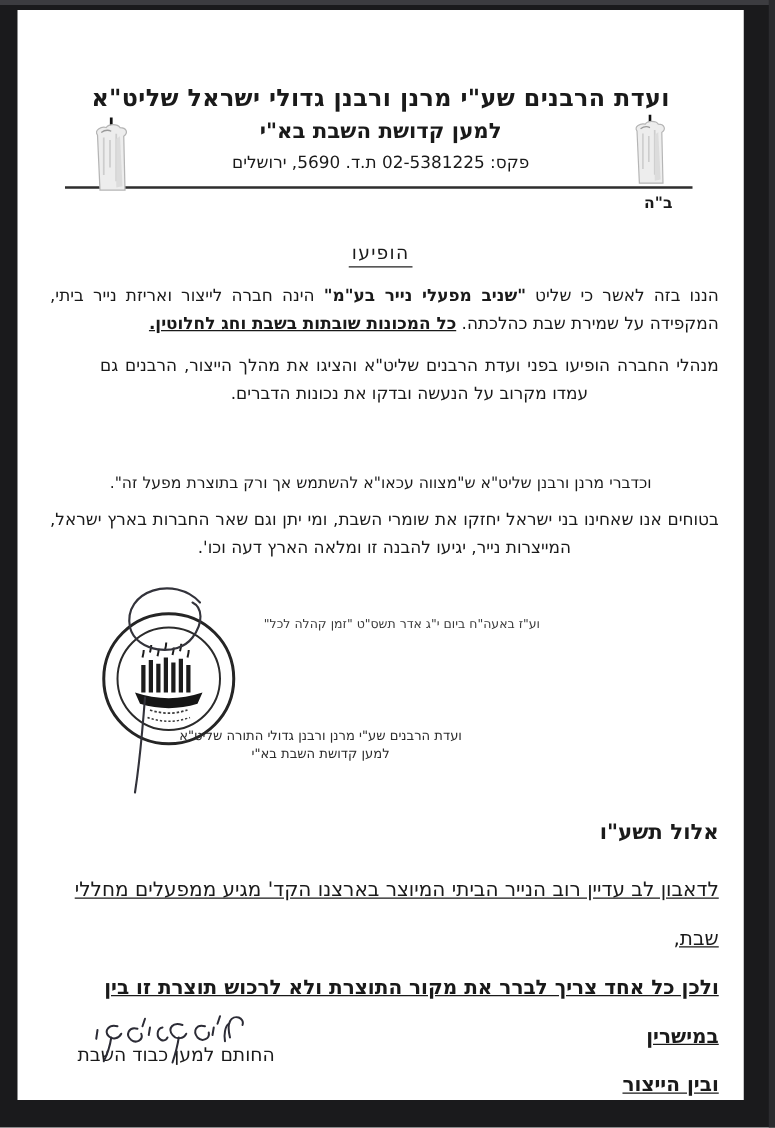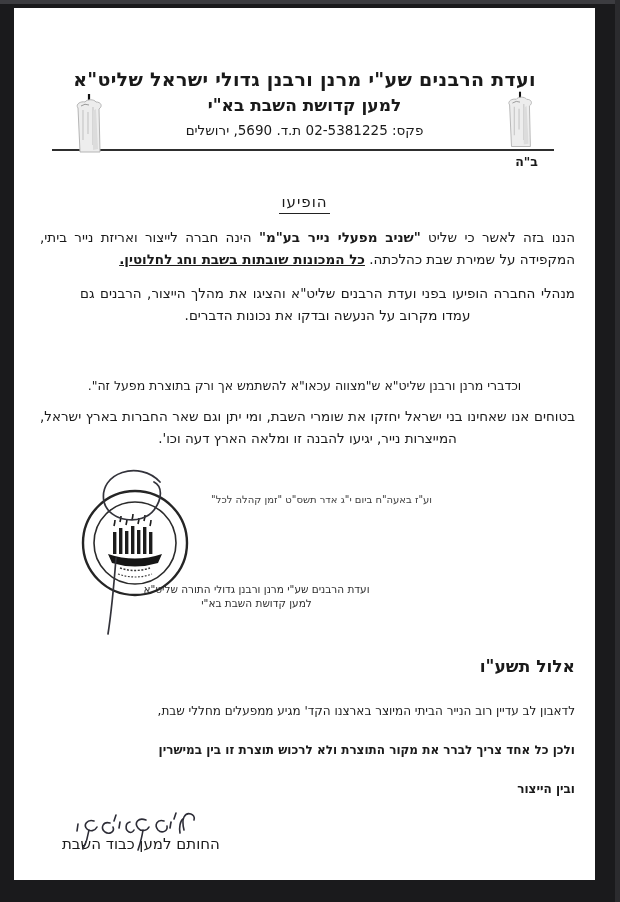--- a/index.html
+++ b/index.html
@@ -34,21 +34,21 @@
   .p2{top:275px;right:20px;left:26px;text-align-last:center;margin-left:40px;}
   .p3{top:327px;right:18px;left:16px;font-size:14px;line-height:18.5px;}
   .p3b{top:370px;right:20px;left:20px;font-size:12.5px;text-align:center;}
   .p4{top:398px;right:20px;left:26px;text-align-last:center;}
   .seg-b{font-weight:bold;}
   .seg-u{text-decoration:underline;}
   .stamp-svg{left:54px;top:458px;}
   .date-note{left:170px;width:248px;top:486px;font-size:10px;color:#3a3a3a;text-align:right;}
   .caption{left:105px;width:275px;top:575px;font-size:10.5px;line-height:13.5px;text-align:center;color:#2c2c2c;}
   .f-date{top:648px;right:20px;font-size:17px;font-weight:bold;}
-  .f-para{top:684px;right:20px;left:20px;font-size:12px;line-height:39px;text-align:right;}
+  .f-para{top:684px;right:20px;left:20px;font-size:16px;line-height:39px;text-align:right;text-decoration:underline;}
   .signer{left:48px;top:781px;font-size:15px;margin-top:46px;}
   .sig-svg{left:56px;top:800px;}
 </style>
 </head>
 <body>
 
 <div class="top-strip"></div>
 <div class="right-strip"></div>
 
 <div class="page">

